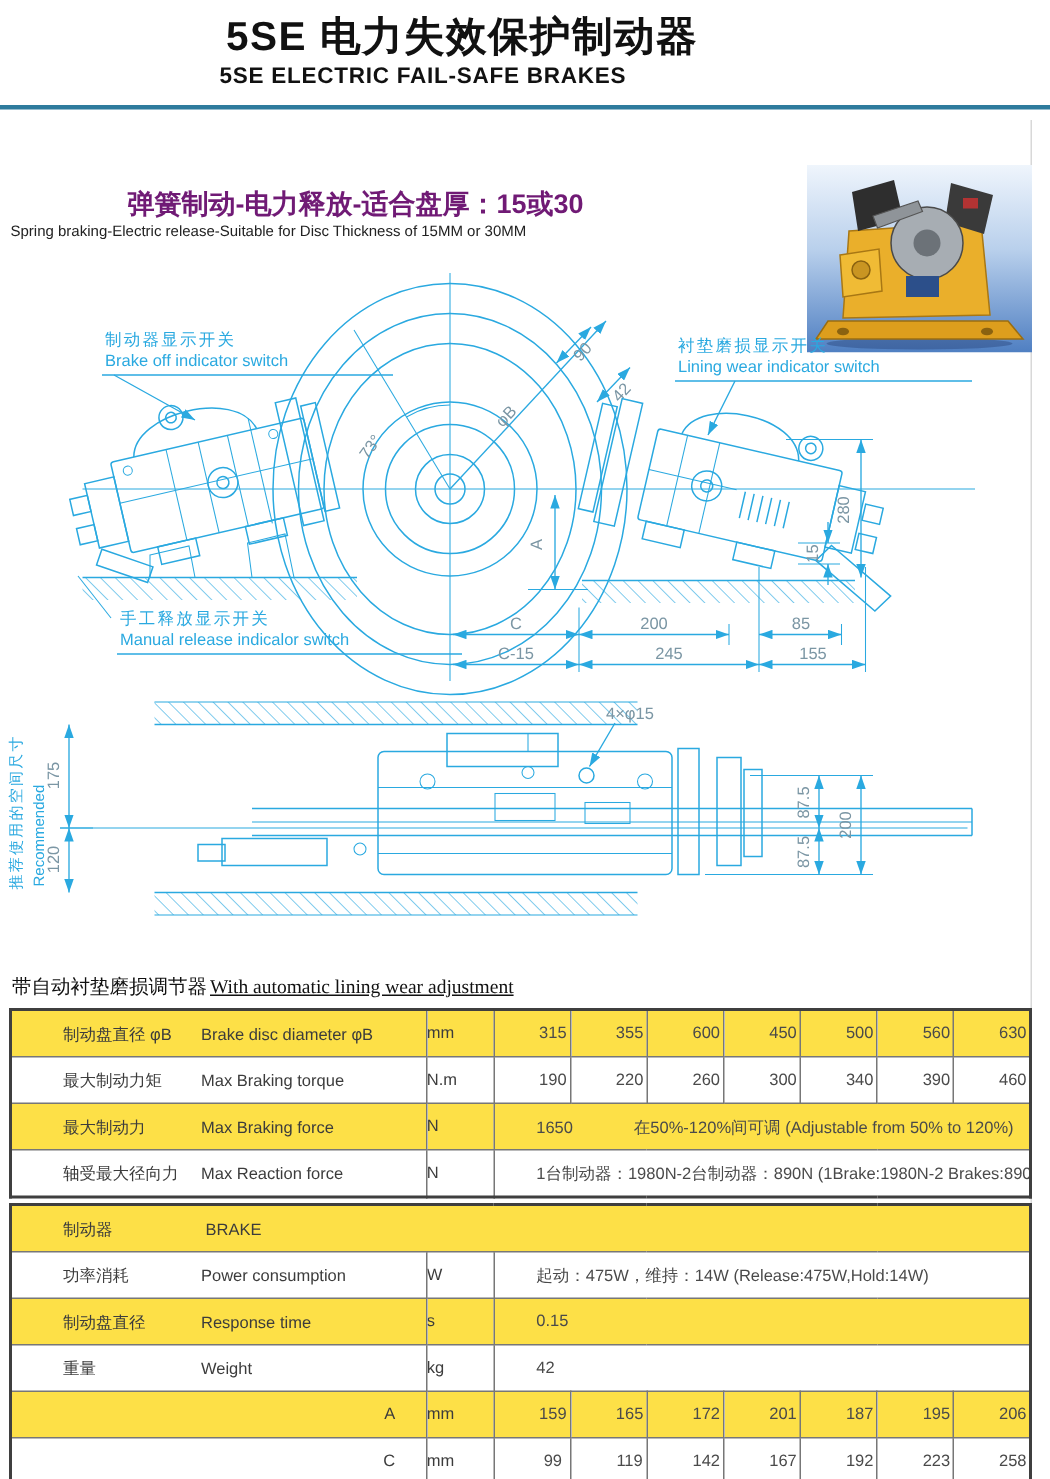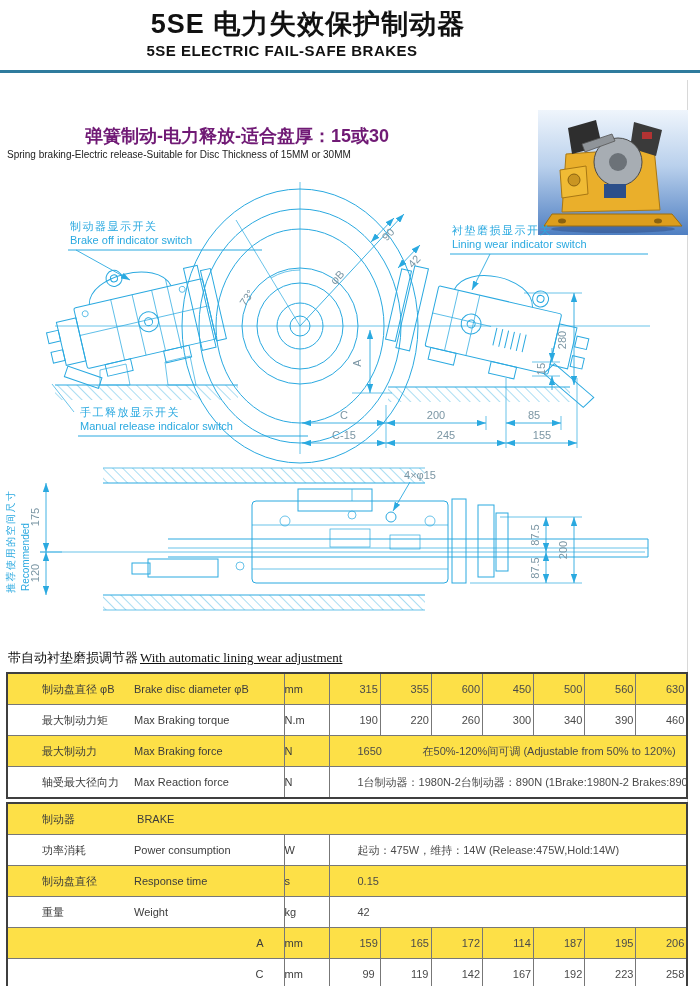--- a/index.html
+++ b/index.html
@@ -407,21 +407,21 @@
     <td class="lblc"><span class="cn">重量</span><span>Weight</span></td>
     <td class="unit">kg</td>
     <td class="spanv" colspan="7">42</td>
   </tr>
   <tr class="shade">
     <td class="acl">A</td>
     <td class="unit">mm</td>
     <td class="val">159</td>
     <td class="val">165</td>
     <td class="val">172</td>
-    <td class="val">114</td>
+    <td class="val">201</td>
     <td class="val">187</td>
     <td class="val">195</td>
     <td class="val">206</td>
   </tr>
   <tr>
     <td class="acl">C</td>
     <td class="unit">mm</td>
     <td class="val">99</td>
     <td class="val">119</td>
     <td class="val">142</td>

